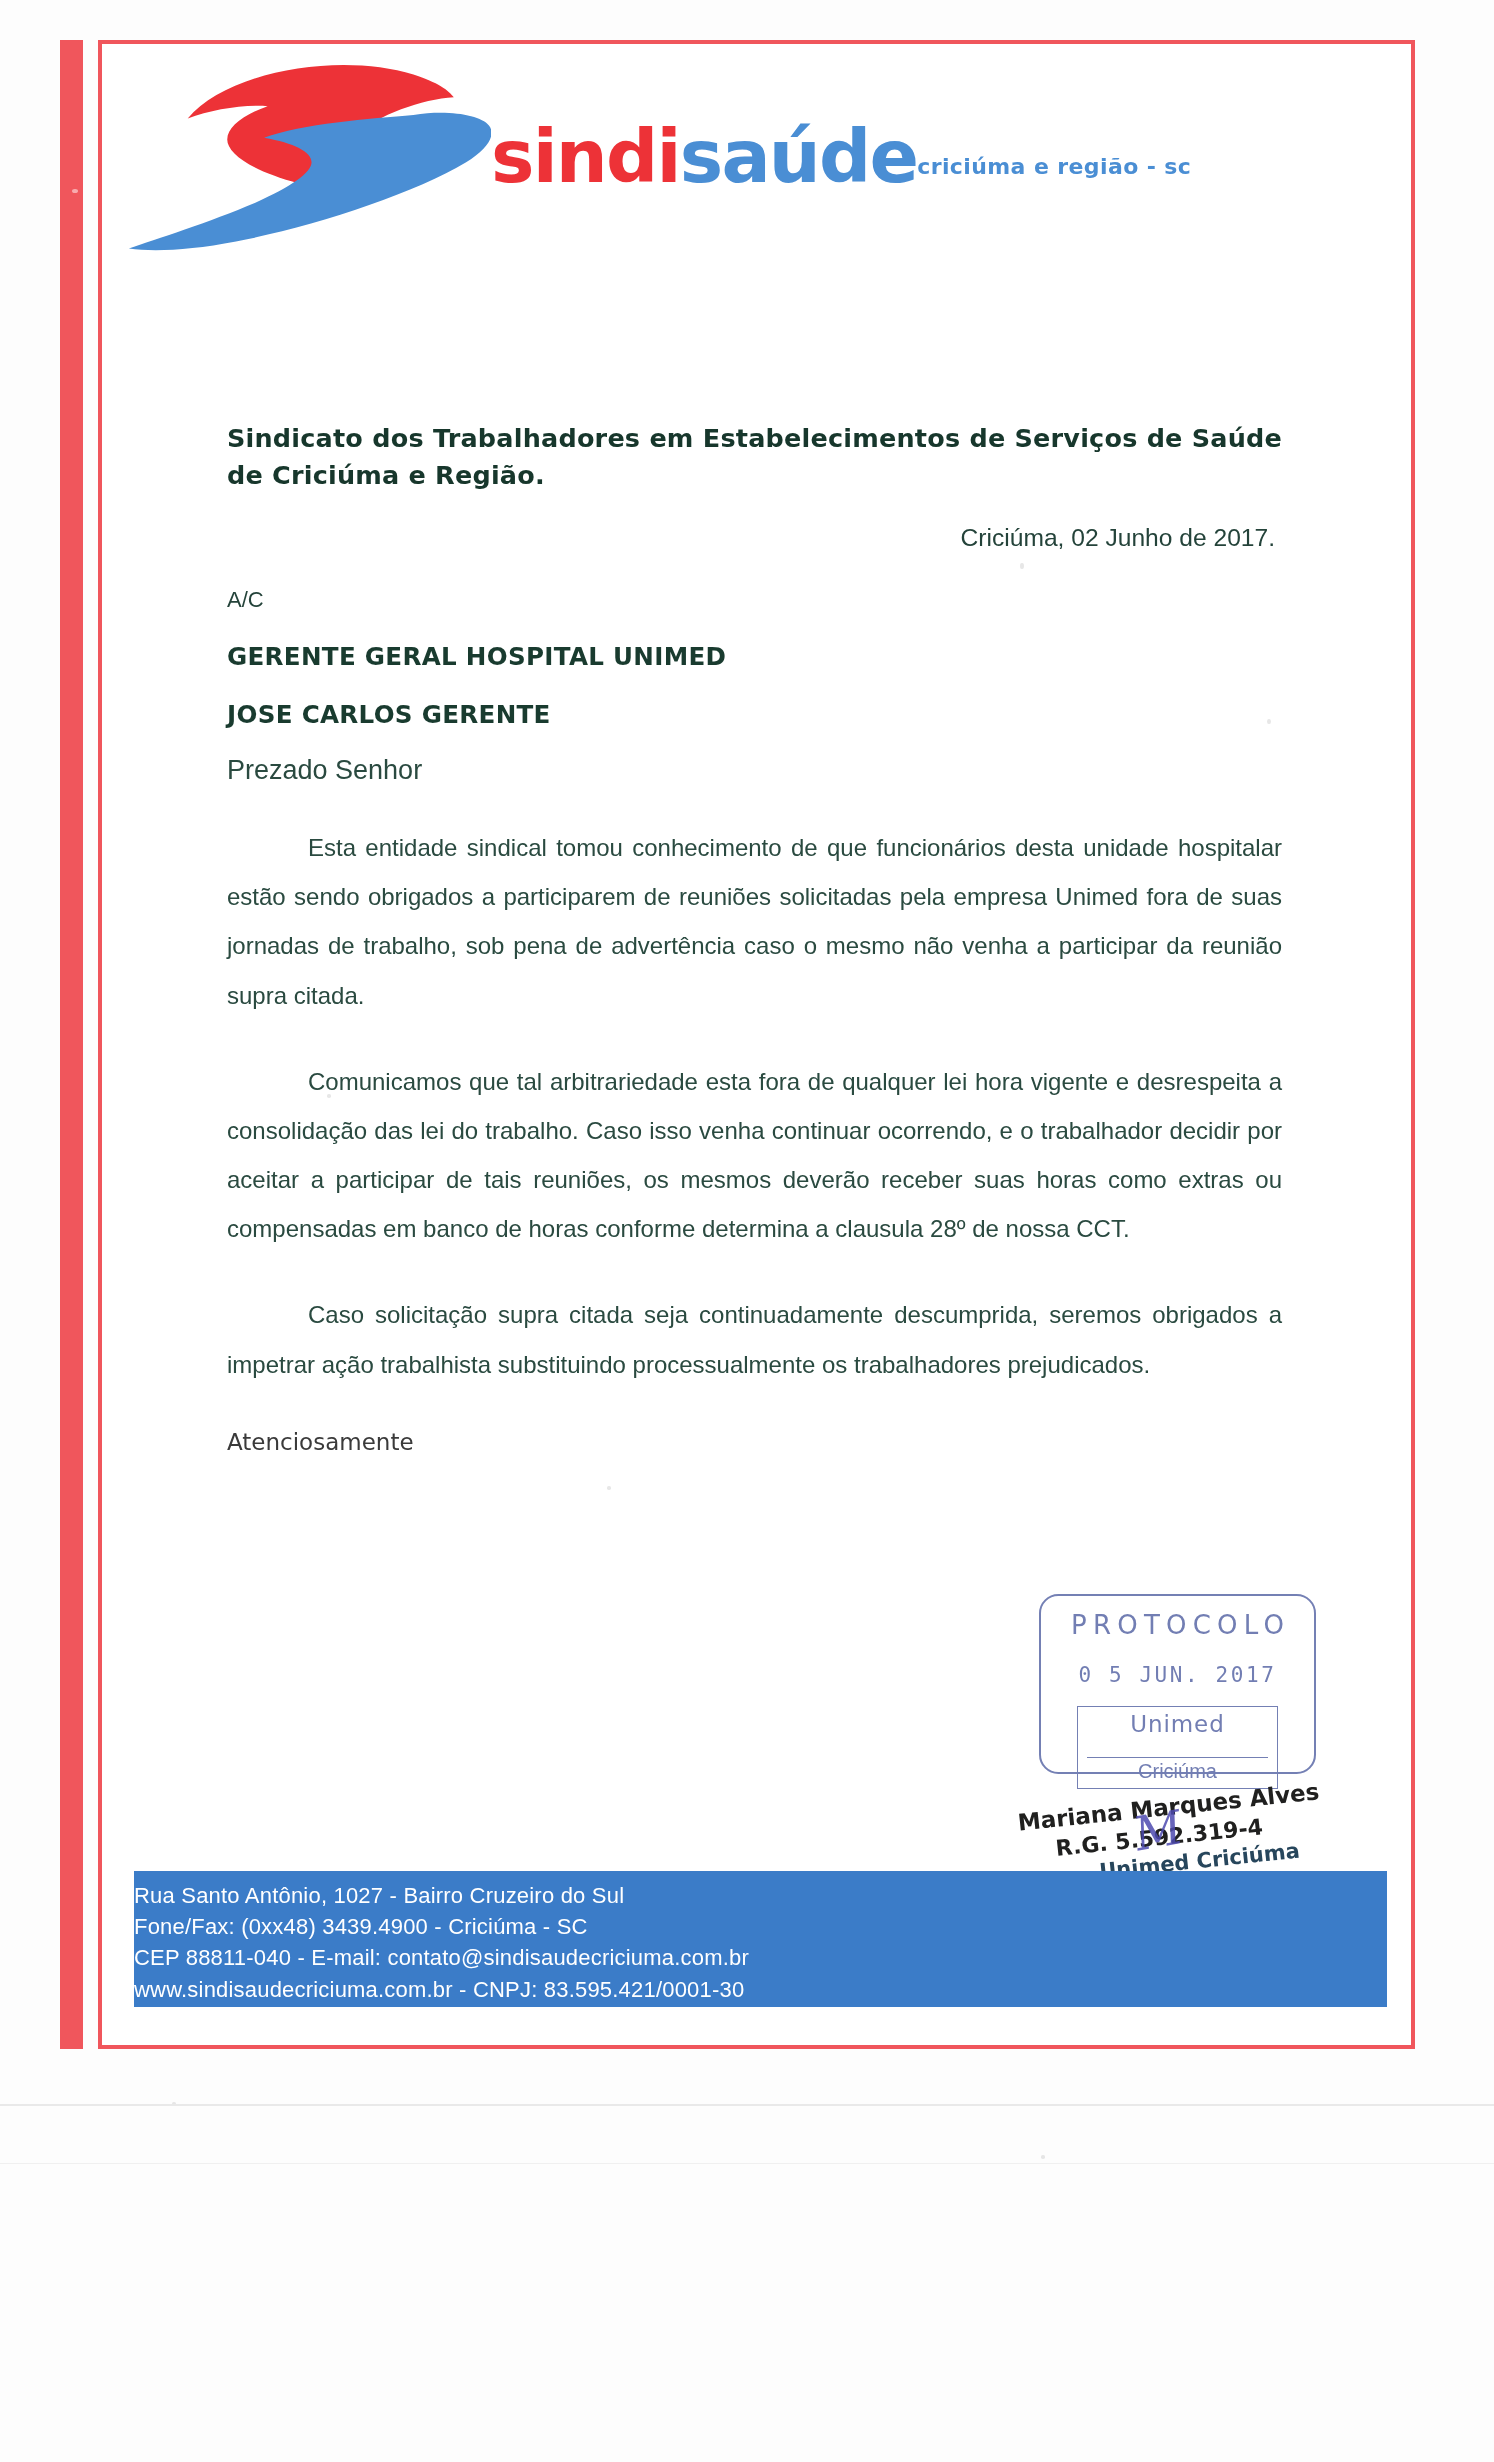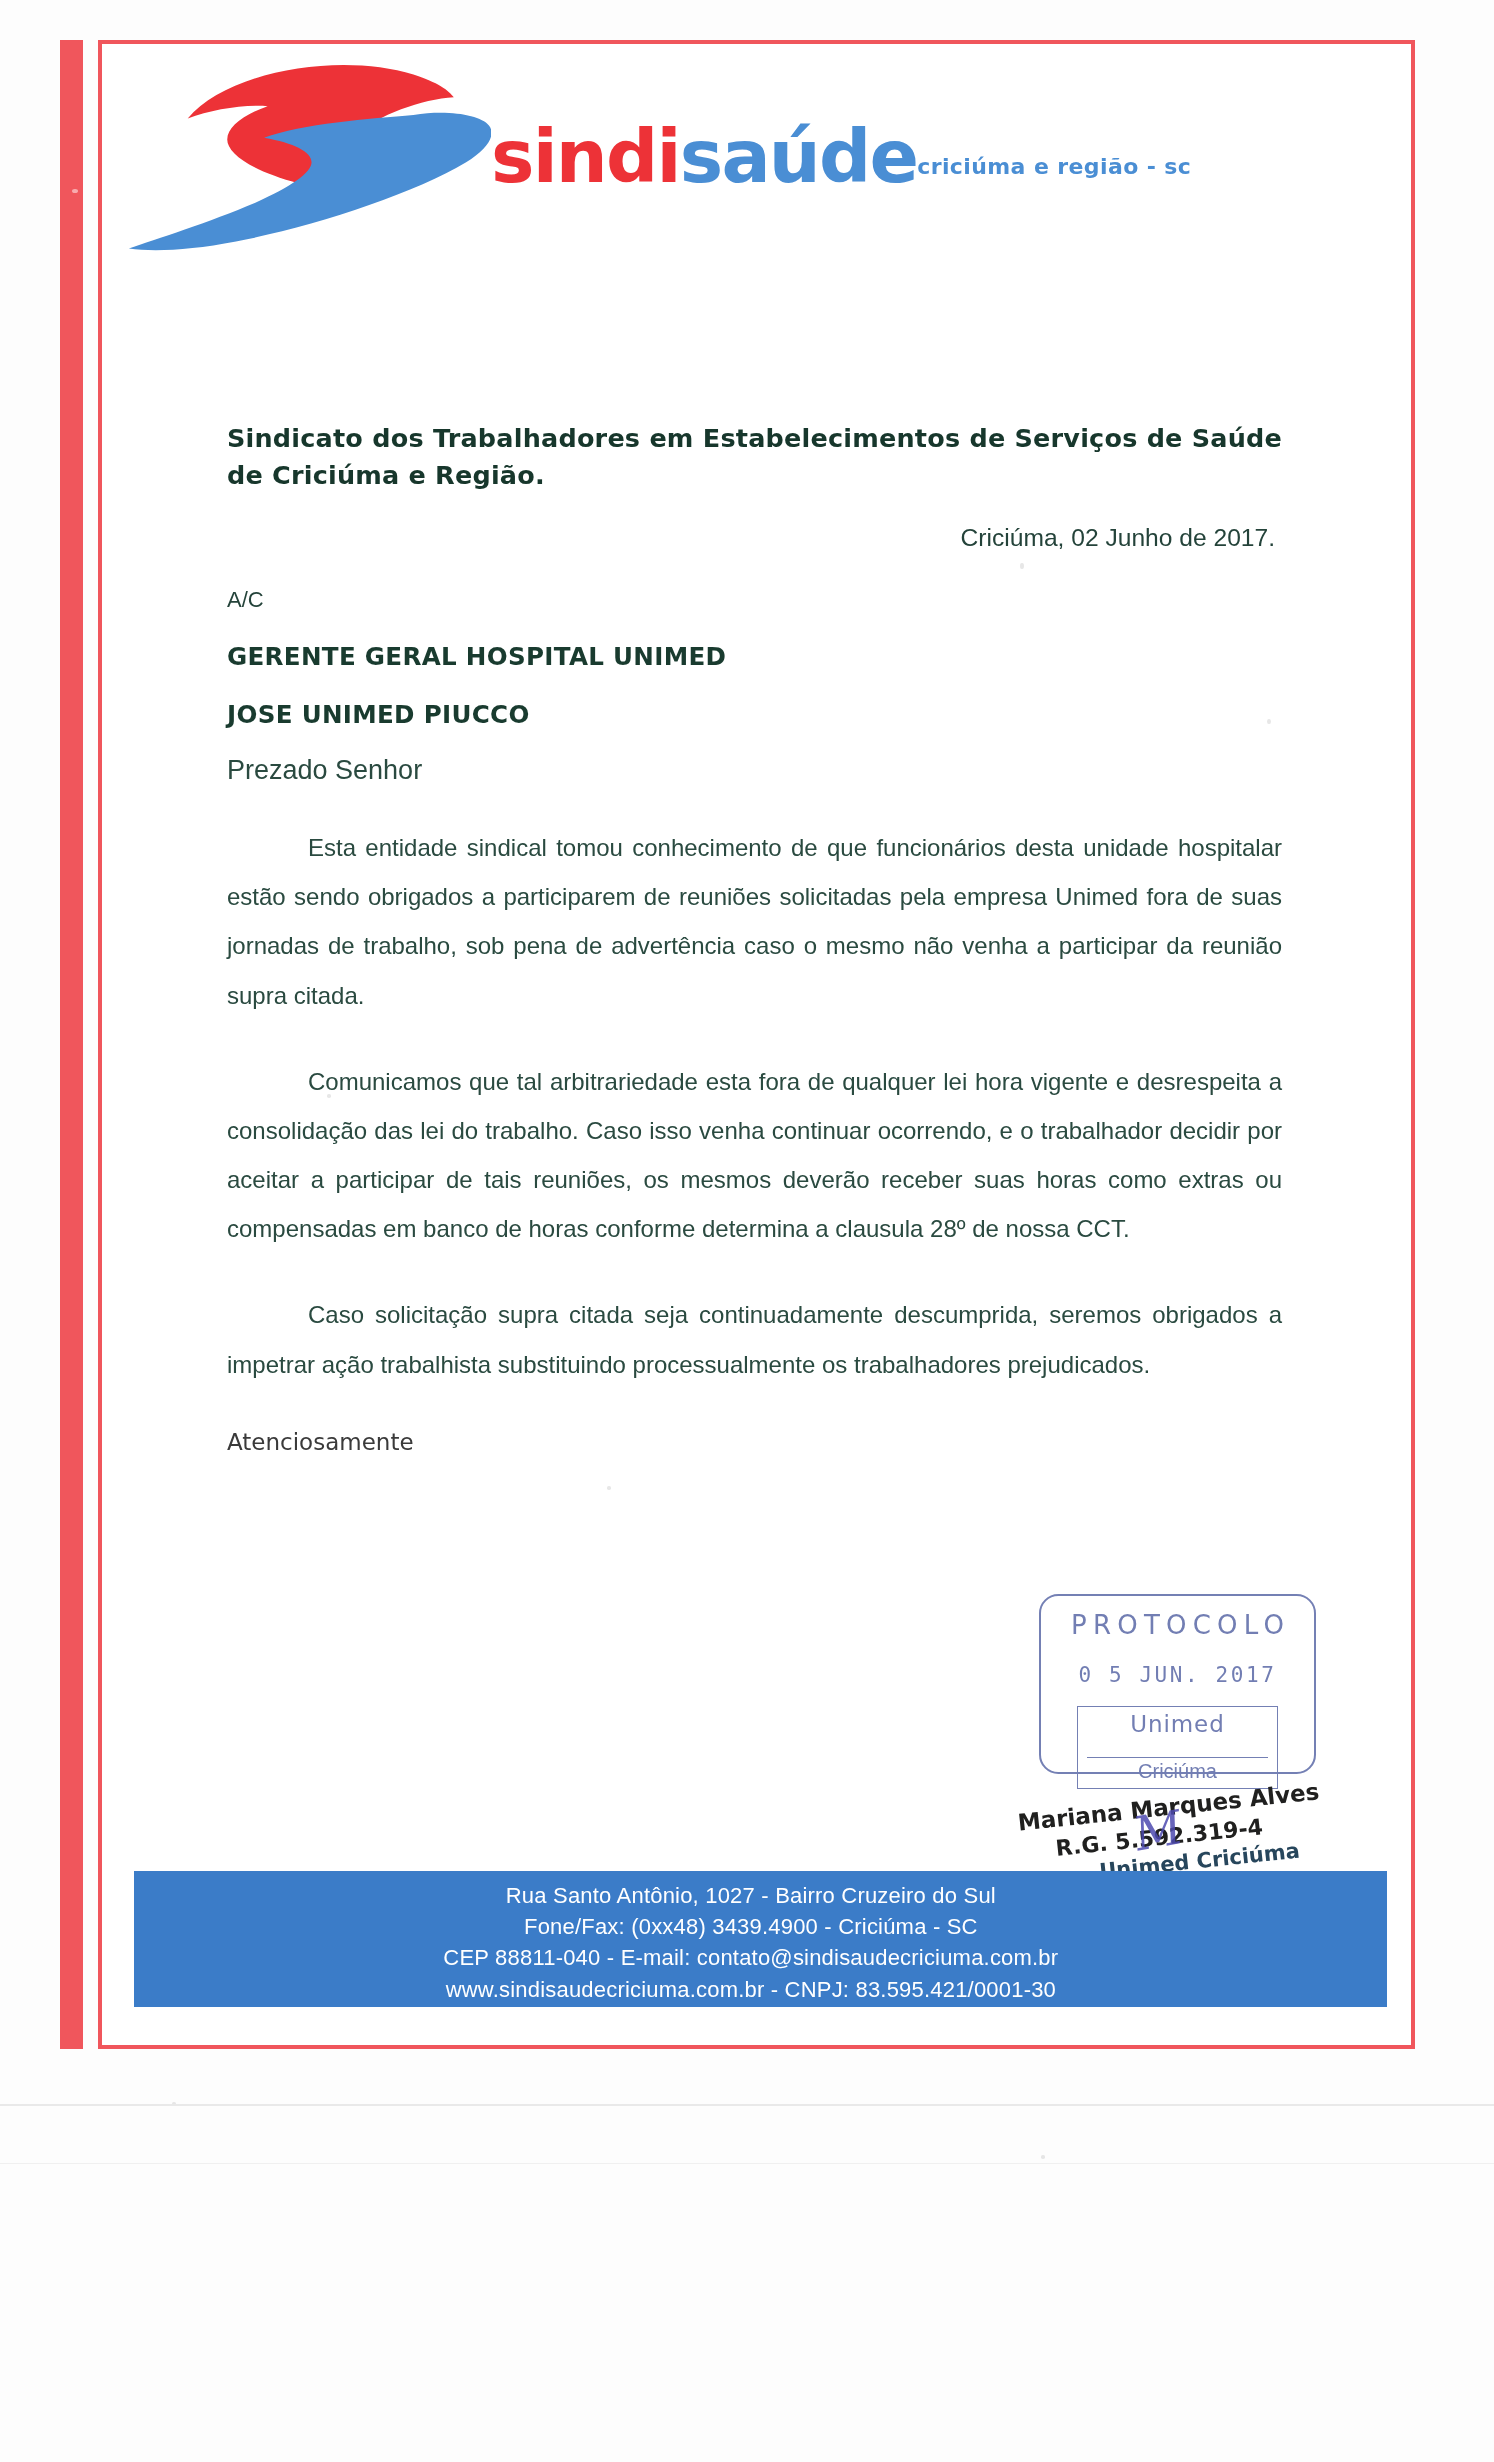--- a/index.html
+++ b/index.html
@@ -269,21 +269,21 @@
     opacity: .85;
   }
 
   
   #footer-banner {
     position: absolute;
     left: 134px; top: 1871px;
     width: 1253px; height: 136px;
     background: #3b7cc8;
     color: #ffffff;
-    text-align: center;
+    text-align: left;
     padding: 8.8px 19.3px 0 0;
     box-sizing: border-box;
   }
   #footer-banner div {
     font-size: 22px;
     line-height: 1.42;
     letter-spacing: 0.2px;
   }
 
   
@@ -326,21 +326,21 @@
       <div id="logo-wordmark"><span class="part-red">sindi</span><span class="part-blue">saúde</span></div>
       <div id="logo-tagline">criciúma e região - sc</div>
     </div>
   </div>
 
   <div id="content">
     <div id="org-title">Sindicato dos Trabalhadores em Estabelecimentos de Serviços de Saúde de Criciúma e Região.</div>
     <div id="date-line">Criciúma, 02 Junho de 2017.</div>
     <div id="ac-label">A/C</div>
     <div class="addressee">GERENTE GERAL HOSPITAL UNIMED</div>
-    <div class="addressee">JOSE UNIMED PIUCCO</div>
+    <div class="addressee">JOSE CARLOS GERENTE</div>
     <div id="greeting">Prezado Senhor</div>
 
     <p class="body-par">Esta entidade sindical tomou conhecimento de que funcionários desta unidade hospitalar estão sendo obrigados a participarem de reuniões solicitadas pela empresa Unimed fora de suas jornadas de trabalho, sob pena de advertência caso o mesmo não venha a participar da reunião supra citada.</p>
     <p class="body-par">Comunicamos que tal arbitrariedade esta fora de qualquer lei hora vigente e desrespeita a consolidação das lei do trabalho. Caso isso venha continuar ocorrendo, e o trabalhador decidir por aceitar a participar de tais reuniões, os mesmos deverão receber suas horas como extras ou compensadas em banco de horas conforme determina a clausula 28º de nossa CCT.</p>
     <p class="body-par">Caso solicitação supra citada seja continuadamente descumprida, seremos obrigados a impetrar ação trabalhista substituindo processualmente os trabalhadores prejudicados.</p>
 
     <div id="closing">Atenciosamente</div>
   </div>
 
 

